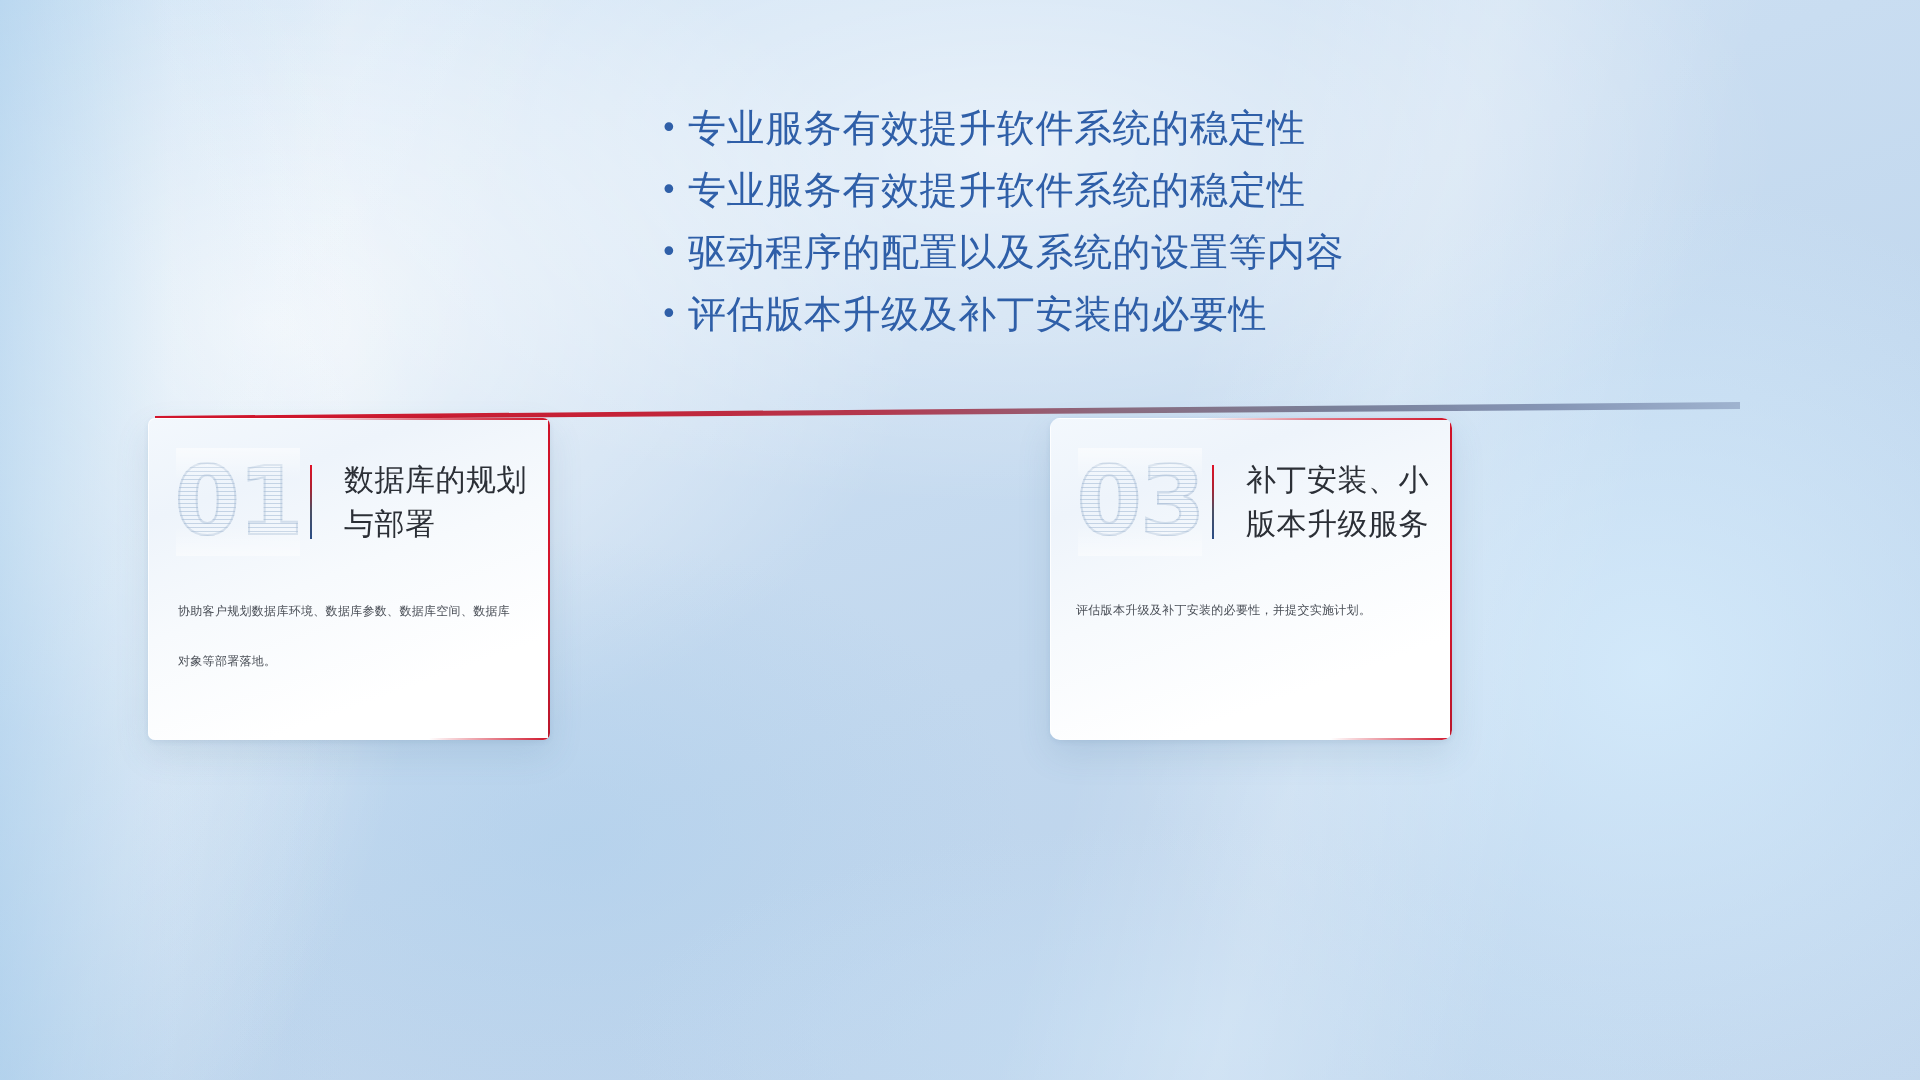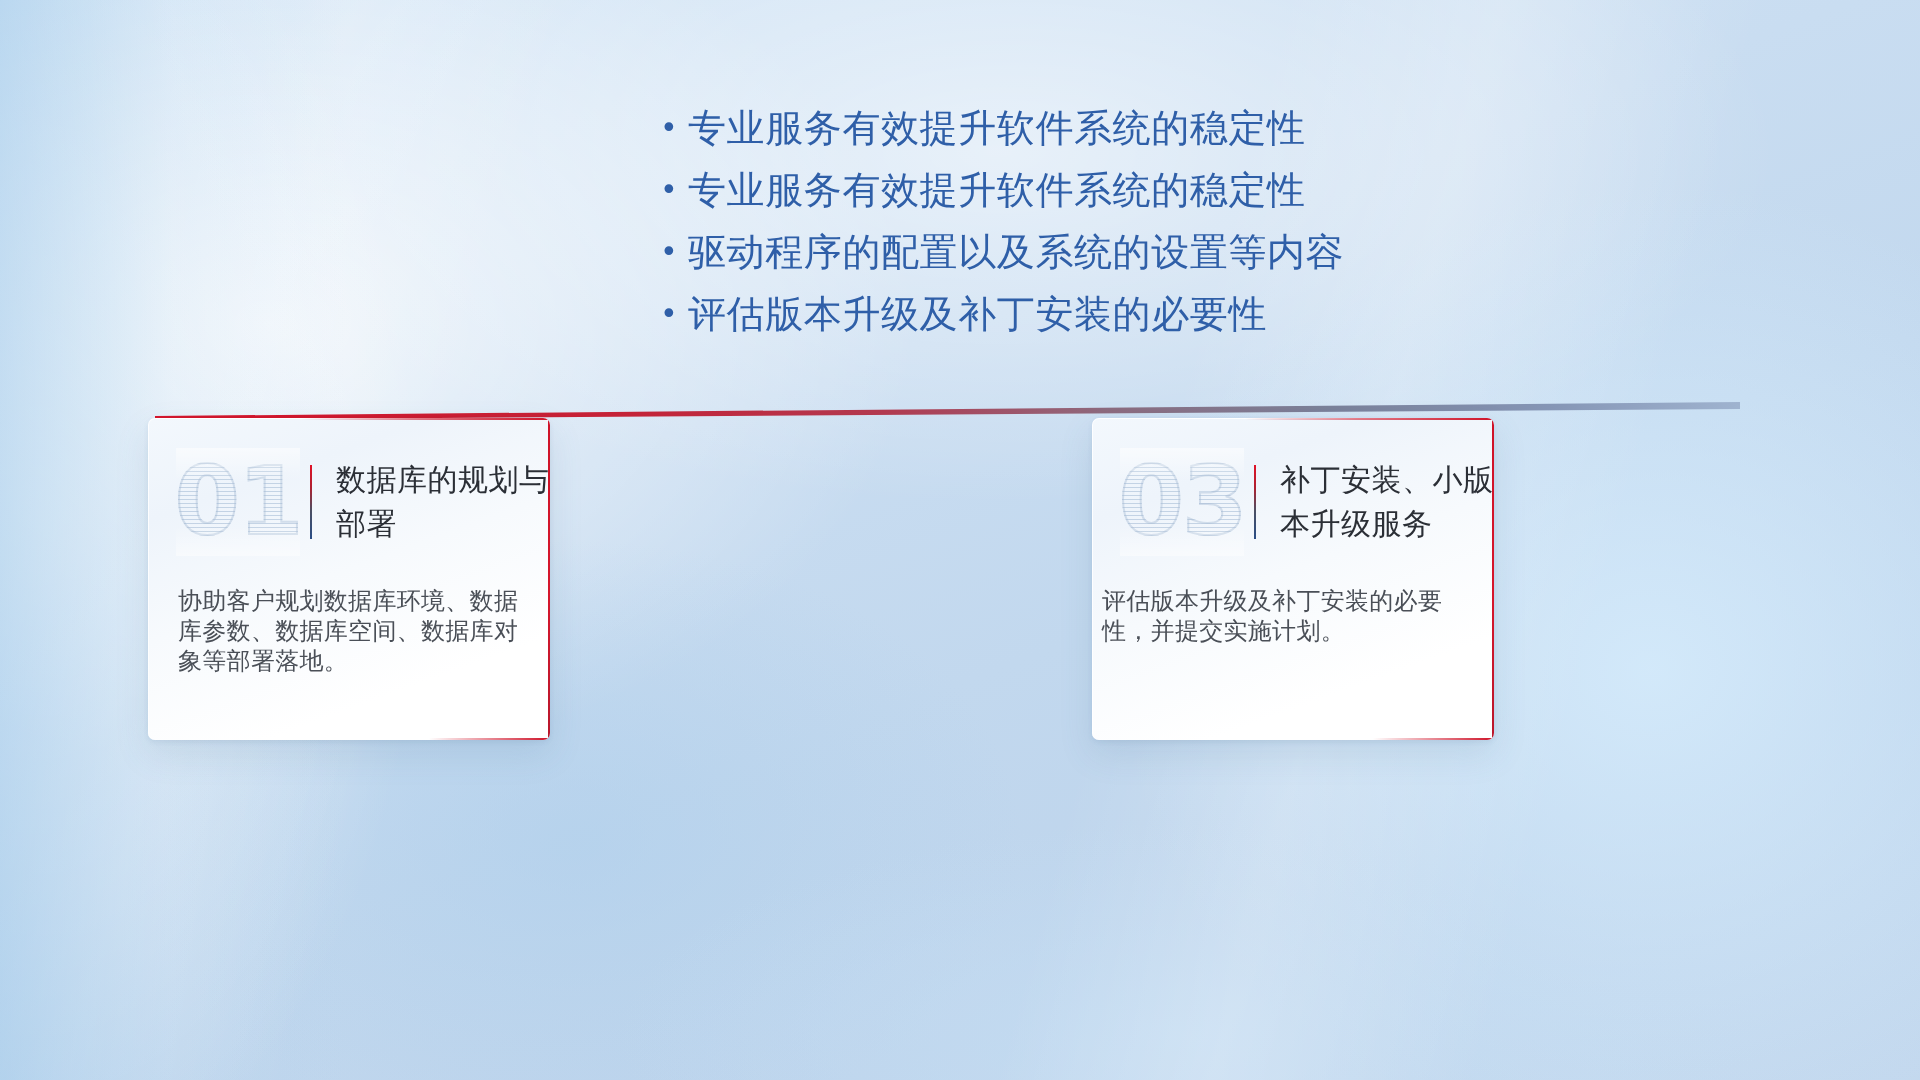--- a/index.html
+++ b/index.html
@@ -166,21 +166,21 @@
   .card-accent-bottom{
     position:absolute;
     right:0; bottom:0;
     height:2px; width:30%;
     background:linear-gradient(90deg,rgba(207,18,40,0) 0%,#cf1228 100%);
     z-index:4;
   }
 
   .c1{ left:0px; }
   .c2{ left:451px; }
-  .c3{ left:944px; }
+  .c3{ left:902px;border-radius:10px; }
 
   .card-head{
     position:relative;
     height:168px;
     display:flex;
     align-items:center;
     padding-left:28px;
   }
   
   .ghost-num{
@@ -230,31 +230,32 @@
     margin:0 24px 0 10px;
     background:linear-gradient(180deg,#e01227 0%,#b02030 30%,#4a4f63 62%,#2a4d86 100%);
   }
   .card-title{
     color:#2b2f36;
     font-size:30px;
     line-height:44px;
     font-weight:400;
     letter-spacing:.5px;
     max-width:226px;
+    margin-left:8px;
   }
 
   .card-body{
     padding:0 30px 0 30px;
     color:#4a4f57;
-    font-size:24px;
-    line-height:30px;
+    font-size:12px;
+    line-height:50px;
     letter-spacing:.3px;
     font-weight:400;
   }
-  .c3 .card-body{ padding-left:10px; }
+  .c3 .card-body{ padding-left:26px;font-family:Liberation Mono, monospace; }
 </style>
 </head>
 <body>
 
 <div class="stage">
 
   <div class="bg-layer bg-base"></div>
   <div class="bg-layer bg-glow-a"></div>
   <div class="bg-layer bg-glow-b"></div>
   <div class="bg-layer bg-glow-c"></div>

